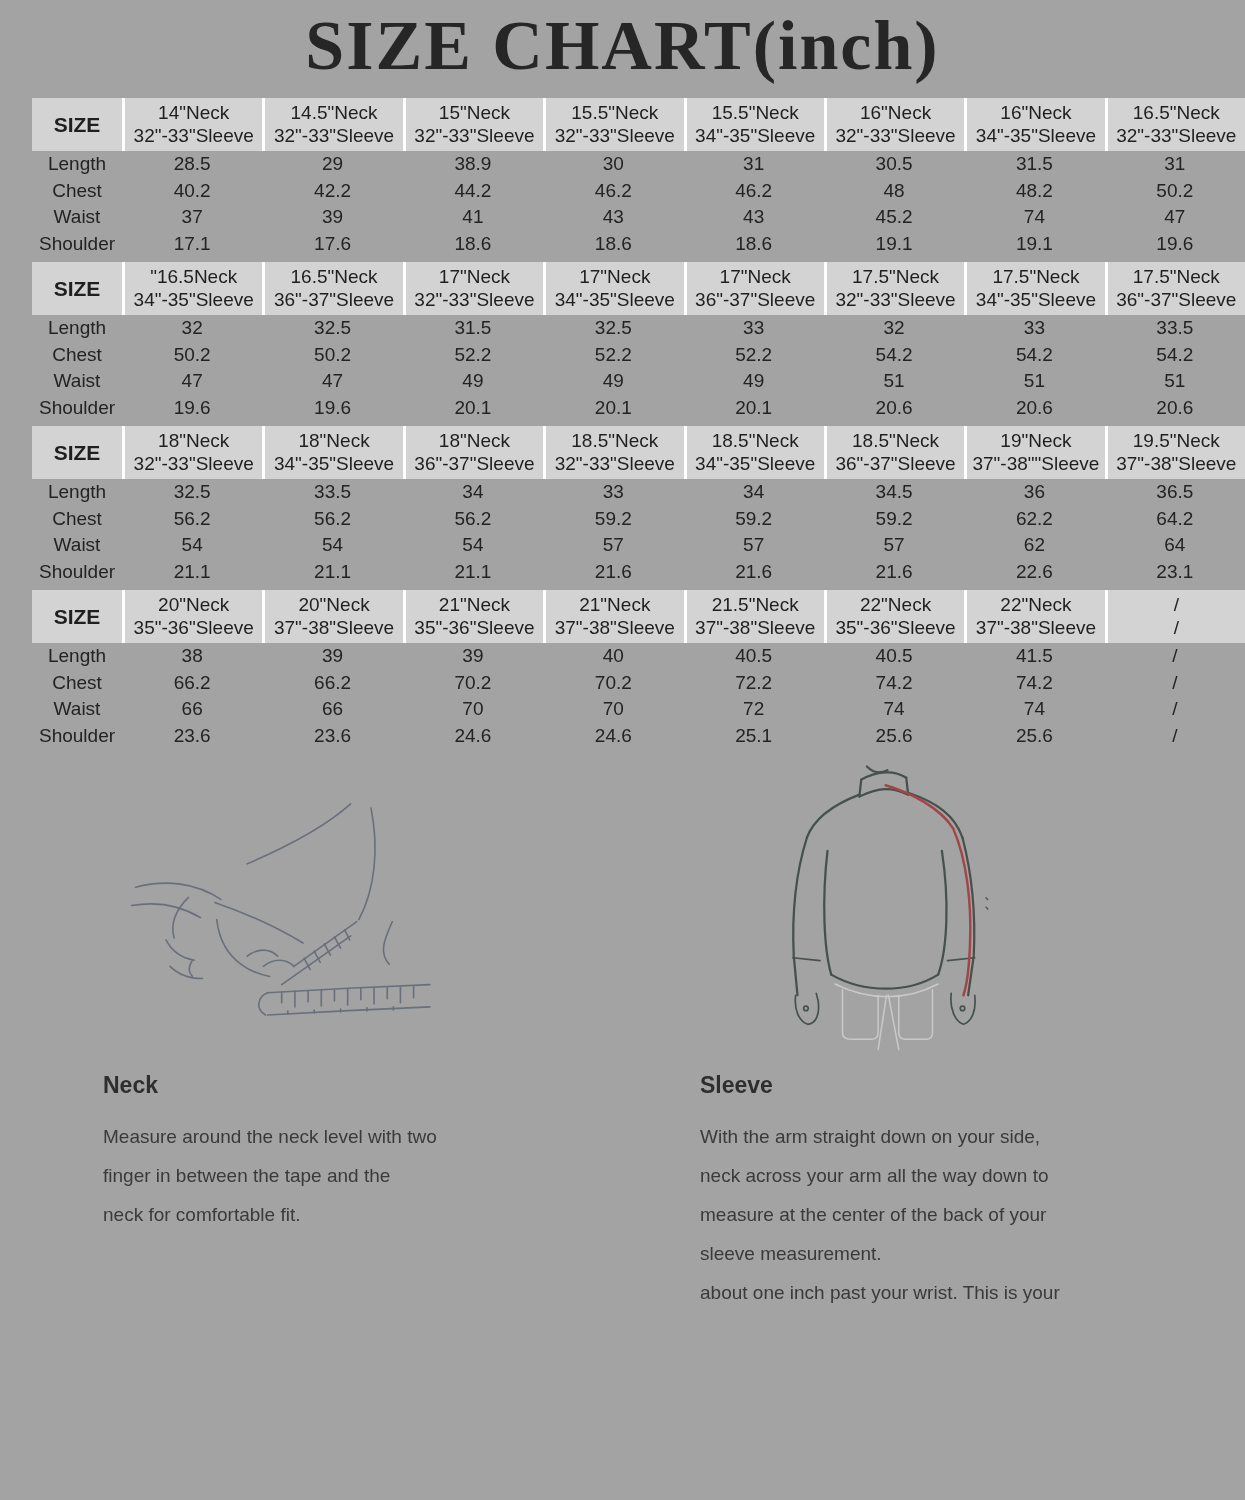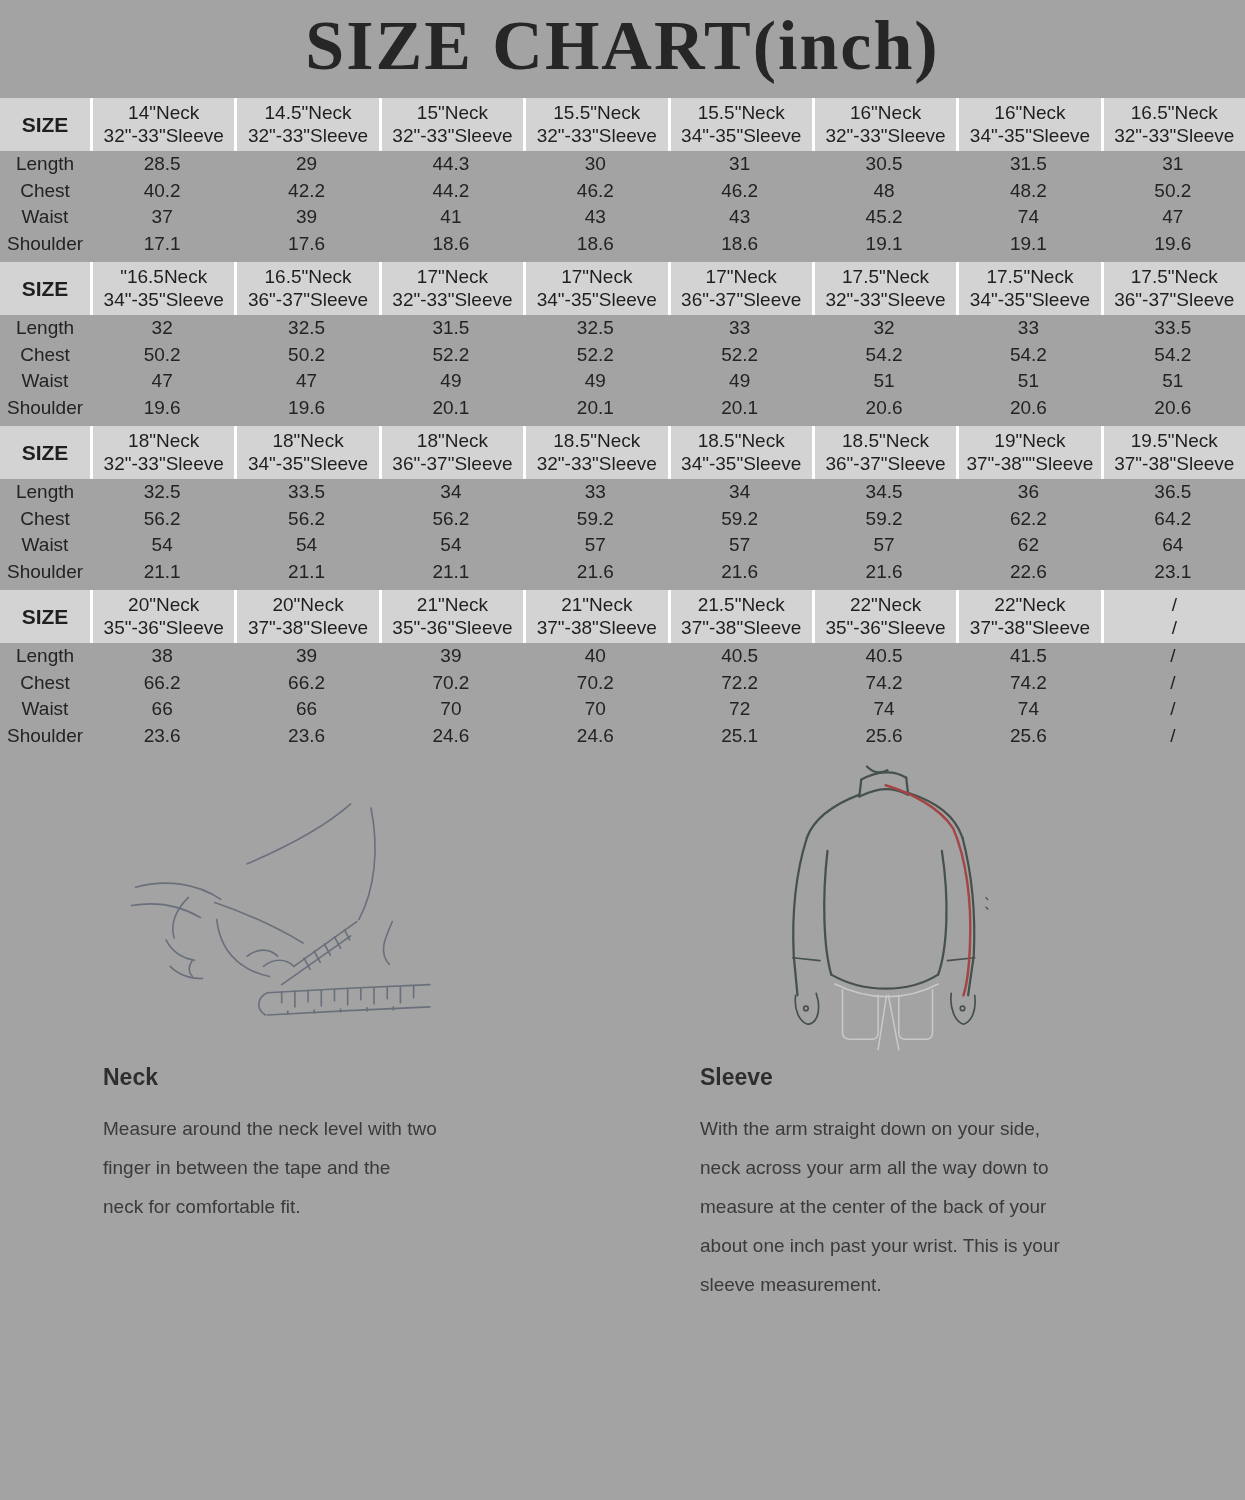--- a/index.html
+++ b/index.html
@@ -17,38 +17,38 @@
     width:1245px;height:1500px;background:#a3a3a3;overflow:hidden;position:relative;
     font-family:"Liberation Sans", sans-serif;color:var(--ink);
   }
   .title{
     font-family:"Liberation Serif", serif;font-weight:700;font-size:70px;
     text-align:center;line-height:92px;letter-spacing:2px;color:#262626;
   }
   
   .tables{margin-top:6px;}
   .section{margin-bottom:5px;}
-  .hrow,.drow{display:grid;grid-template-columns:90px repeat(8,1fr);}
+  .hrow,.drow{display:grid;grid-template-columns:90px repeat(8,1fr);padding-left:32px;}
   .hcell{
     background:var(--header-gray);text-align:center;border-left:3px solid #fff;
     padding:3px 0 4px;font-size:19px;line-height:23px;color:#1f1f1f;
   }
   .hcell.size{
     border-left:none;font-weight:700;font-size:21px;
     display:flex;align-items:center;justify-content:center;
   }
   .drow{height:26.5px;align-items:center;text-align:center;font-size:19px;color:#232323;}
   .rlabel{font-size:19px;}
   .dcell{}
   
   .illustrations{display:flex;margin-top:18px;height:295px;}
   .neck-art{margin-left:95px;width:345px;height:285px;}
   .sleeve-art{margin-left:315px;width:265px;height:300px;margin-top:-8px;}
   
-  .guides{display:flex;margin-top:2px;}
+  .guides{display:flex;margin-top:10px;}
   .guide{width:470px;}
   .guide.neck{margin-left:103px;}
   .guide.sleeve{margin-left:127px;width:490px;}
   .guide h3{font-size:23px;font-weight:700;color:#2e2e2e;margin-bottom:18px;}
   .guide p{font-size:19px;line-height:39px;color:#3a3a3a;}
   
   .notes{
     position:absolute;left:22px;right:22px;bottom:5px;height:173px;
     background:var(--notes-gray);padding:25px 40px 0 56px;
   }
@@ -98,21 +98,21 @@
           </div>
           <div class="hcell">
             <div>16.5"Neck</div>
             <div>32"-33"Sleeve</div>
           </div>
         </div>
         <div class="drow">
           <div class="rlabel">Length</div>
           <div class="dcell">28.5</div>
           <div class="dcell">29</div>
-          <div class="dcell">44.3</div>
+          <div class="dcell">38.9</div>
           <div class="dcell">30</div>
           <div class="dcell">31</div>
           <div class="dcell">30.5</div>
           <div class="dcell">31.5</div>
           <div class="dcell">31</div>
         </div>
         <div class="drow">
           <div class="rlabel">Chest</div>
           <div class="dcell">40.2</div>
           <div class="dcell">42.2</div>
@@ -489,19 +489,19 @@
       <h3>Neck</h3>
       <p>Measure around the neck level with two</p>
       <p>finger in between the tape and the</p>
       <p>neck for comfortable fit.</p>
     </div>
     <div class="guide sleeve">
       <h3>Sleeve</h3>
       <p>With the arm straight down on your side,</p>
       <p>neck across your arm all the way down to</p>
       <p>measure at the center of the back of your</p>
+      <p>sleeve measurement.</p>
       <p>about one inch past your wrist. This is your</p>
-      <p>sleeve measurement.</p>
     </div>
   </div>
 
 
 </div>
 
 </body></html>

